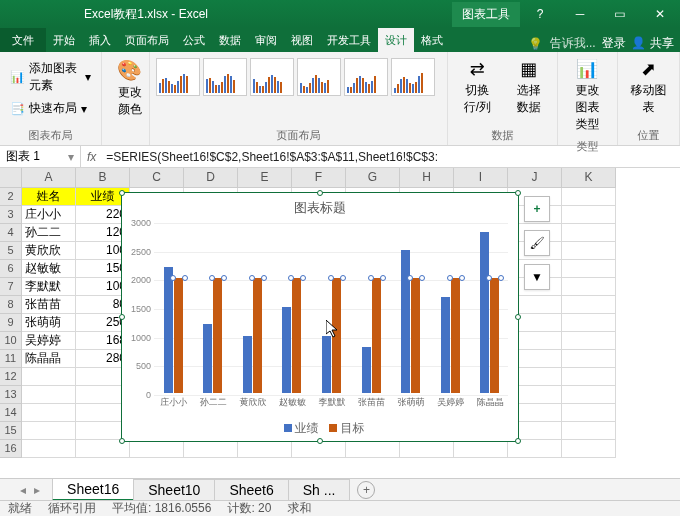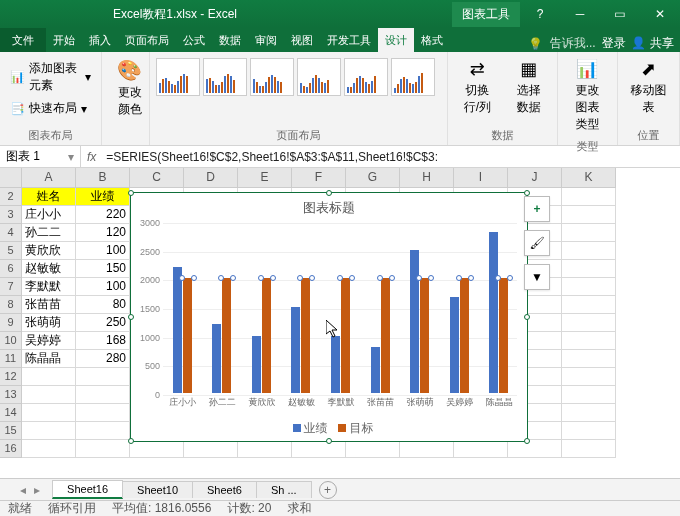--- a/index.html
+++ b/index.html
@@ -1,18 +1,18 @@
 <!DOCTYPE html>
 <html><head>
 <meta charset="utf-8">
 <style>
 *{box-sizing:border-box;margin:0;padding:0;font-family:"Microsoft YaHei",SimSun,sans-serif;font-size:12px;}
 body{background:#fff;width:680px;height:516px;overflow:hidden;position:relative;}
 .titlebar{height:28px;background:linear-gradient(#107c41,#0f6f3a);display:flex;align-items:center;color:#fff;}
-.titlebar .title{flex:1;text-align:left;padding-left:113px;}
+.titlebar .title{flex:1;text-align:left;padding-left:84px;}
 .titlebar .contextual{background:#1e8a4e;padding:4px 10px;margin-left:auto;}
 .winbtns{display:flex;gap:0;}
 .winbtn{width:40px;height:28px;display:flex;align-items:center;justify-content:center;color:#fff;cursor:pointer;}
 .ribbon-tabs{height:24px;background:#0f6f3a;display:flex;align-items:flex-end;color:#fff;}
 .rtab{padding:0 7px;height:24px;line-height:24px;cursor:pointer;font-size:11px;}
 .rtab.active{background:#f3f3f3;color:#107c41;}
 .rtab.file{background:#0a5c2e;padding:0 12px;}
 .ribbon-right{margin-left:auto;display:flex;align-items:center;padding-right:6px;gap:6px;}
 .ribbon{height:94px;background:#f3f3f3;border-bottom:1px solid #d4d4d4;display:flex;}
 .rgroup{border-right:1px solid #e0e0e0;padding:2px 6px 0 6px;display:flex;flex-direction:column;}
@@ -30,38 +30,38 @@
 .sheet{position:relative;height:320px;background:#fff;}
 .colhdrs{display:flex;height:20px;}
 .sel-all{width:22px;background:#e6e6e6;border-right:1px solid #ccc;border-bottom:1px solid #ccc;}
 .colhdr{width:54px;background:#e6e6e6;border-right:1px solid #ccc;border-bottom:1px solid #ccc;text-align:center;line-height:19px;color:#555;}
 .rows{position:relative;}
 .row{display:flex;height:18px;}
 .rowhdr{width:22px;background:#e6e6e6;border-right:1px solid #ccc;border-bottom:1px solid #ccc;text-align:center;line-height:17px;color:#555;font-size:11px;}
 .cell{width:54px;border-right:1px solid #d9d9d9;border-bottom:1px solid #d9d9d9;padding:0 3px;line-height:17px;overflow:hidden;white-space:nowrap;}
 .cell.hdr{background:#ffff00;text-align:center;font-weight:400;}
 .cell.r{text-align:right;}
-.chart-obj{position:absolute;left:130px;top:24px;width:398px;height:250px;background:#fff;border:1px solid #0f6f3a;}
+.chart-obj{position:absolute;left:121px;top:24px;width:398px;height:250px;background:#fff;border:1px solid #0f6f3a;}
 .handle{position:absolute;width:6px;height:6px;background:#fff;border:1px solid #0f6f3a;border-radius:50%;}
 .chart-title{text-align:center;padding:6px 0 2px 0;font-size:13px;color:#555;}
 .plot{position:absolute;left:32px;top:30px;right:10px;bottom:48px;}
 .ytick{position:absolute;right:100%;transform:translateY(-50%);font-size:9px;color:#888;padding-right:3px;}
 .xgrid{position:absolute;left:0;right:0;border-top:1px solid #eee;}
 .bars-grp{position:absolute;bottom:0;display:flex;gap:1px;align-items:flex-end;}
 .bar{width:9px;}
 .bar.s1{background:#4472c4;}
 .bar.s2{background:#c55a11;position:relative;}
 .pt{position:absolute;width:6px;height:6px;border:1px solid #4472c4;background:#fff;border-radius:50%;transform:translate(-50%,-50%);}
 .xlbl{position:absolute;top:100%;font-size:9px;color:#666;transform:translateX(-50%);margin-top:3px;white-space:nowrap;}
 .legend{position:absolute;bottom:4px;left:0;right:0;text-align:center;font-size:10px;color:#666;}
 .legend .sw{display:inline-block;width:8px;height:8px;margin:0 3px 0 8px;}
 .chart-side{position:absolute;left:524px;top:28px;display:flex;flex-direction:column;gap:8px;}
 .sidebtn{width:26px;height:26px;border:1px solid #bbb;background:#fff;display:flex;align-items:center;justify-content:center;cursor:pointer;box-shadow:0 1px 2px rgba(0,0,0,.1);}
 .sheet-tabs{position:absolute;bottom:16px;left:0;right:0;height:22px;background:#f3f3f3;border-top:1px solid #ccc;display:flex;align-items:center;padding-left:20px;}
-.stab{padding:2px 14px;border:1px solid #ccc;border-bottom:none;margin-right:-1px;background:#eee;cursor:pointer;font-size:11px;}
+.stab{padding:2px 14px;border:1px solid #ccc;border-bottom:none;margin-right:-1px;background:#eee;cursor:pointer;font-size:14px;}
 .stab.active{background:#fff;border-bottom:2px solid #107c41;}
 .newsheet{width:18px;height:18px;border:1px solid #aaa;border-radius:50%;margin-left:8px;text-align:center;line-height:16px;cursor:pointer;color:#666;}
 .statusbar{position:absolute;bottom:0;left:0;right:0;height:16px;background:#f3f3f3;border-top:1px solid #ccc;display:flex;align-items:center;font-size:11px;color:#555;padding:0 8px;gap:16px;}
 .cursor{position:absolute;left:326px;top:320px;pointer-events:none;z-index:50;}
 </style>
 </head>
 <body>
 
 <div class="titlebar">
   <span class="title">Excel教程1.xlsx - Excel</span>

